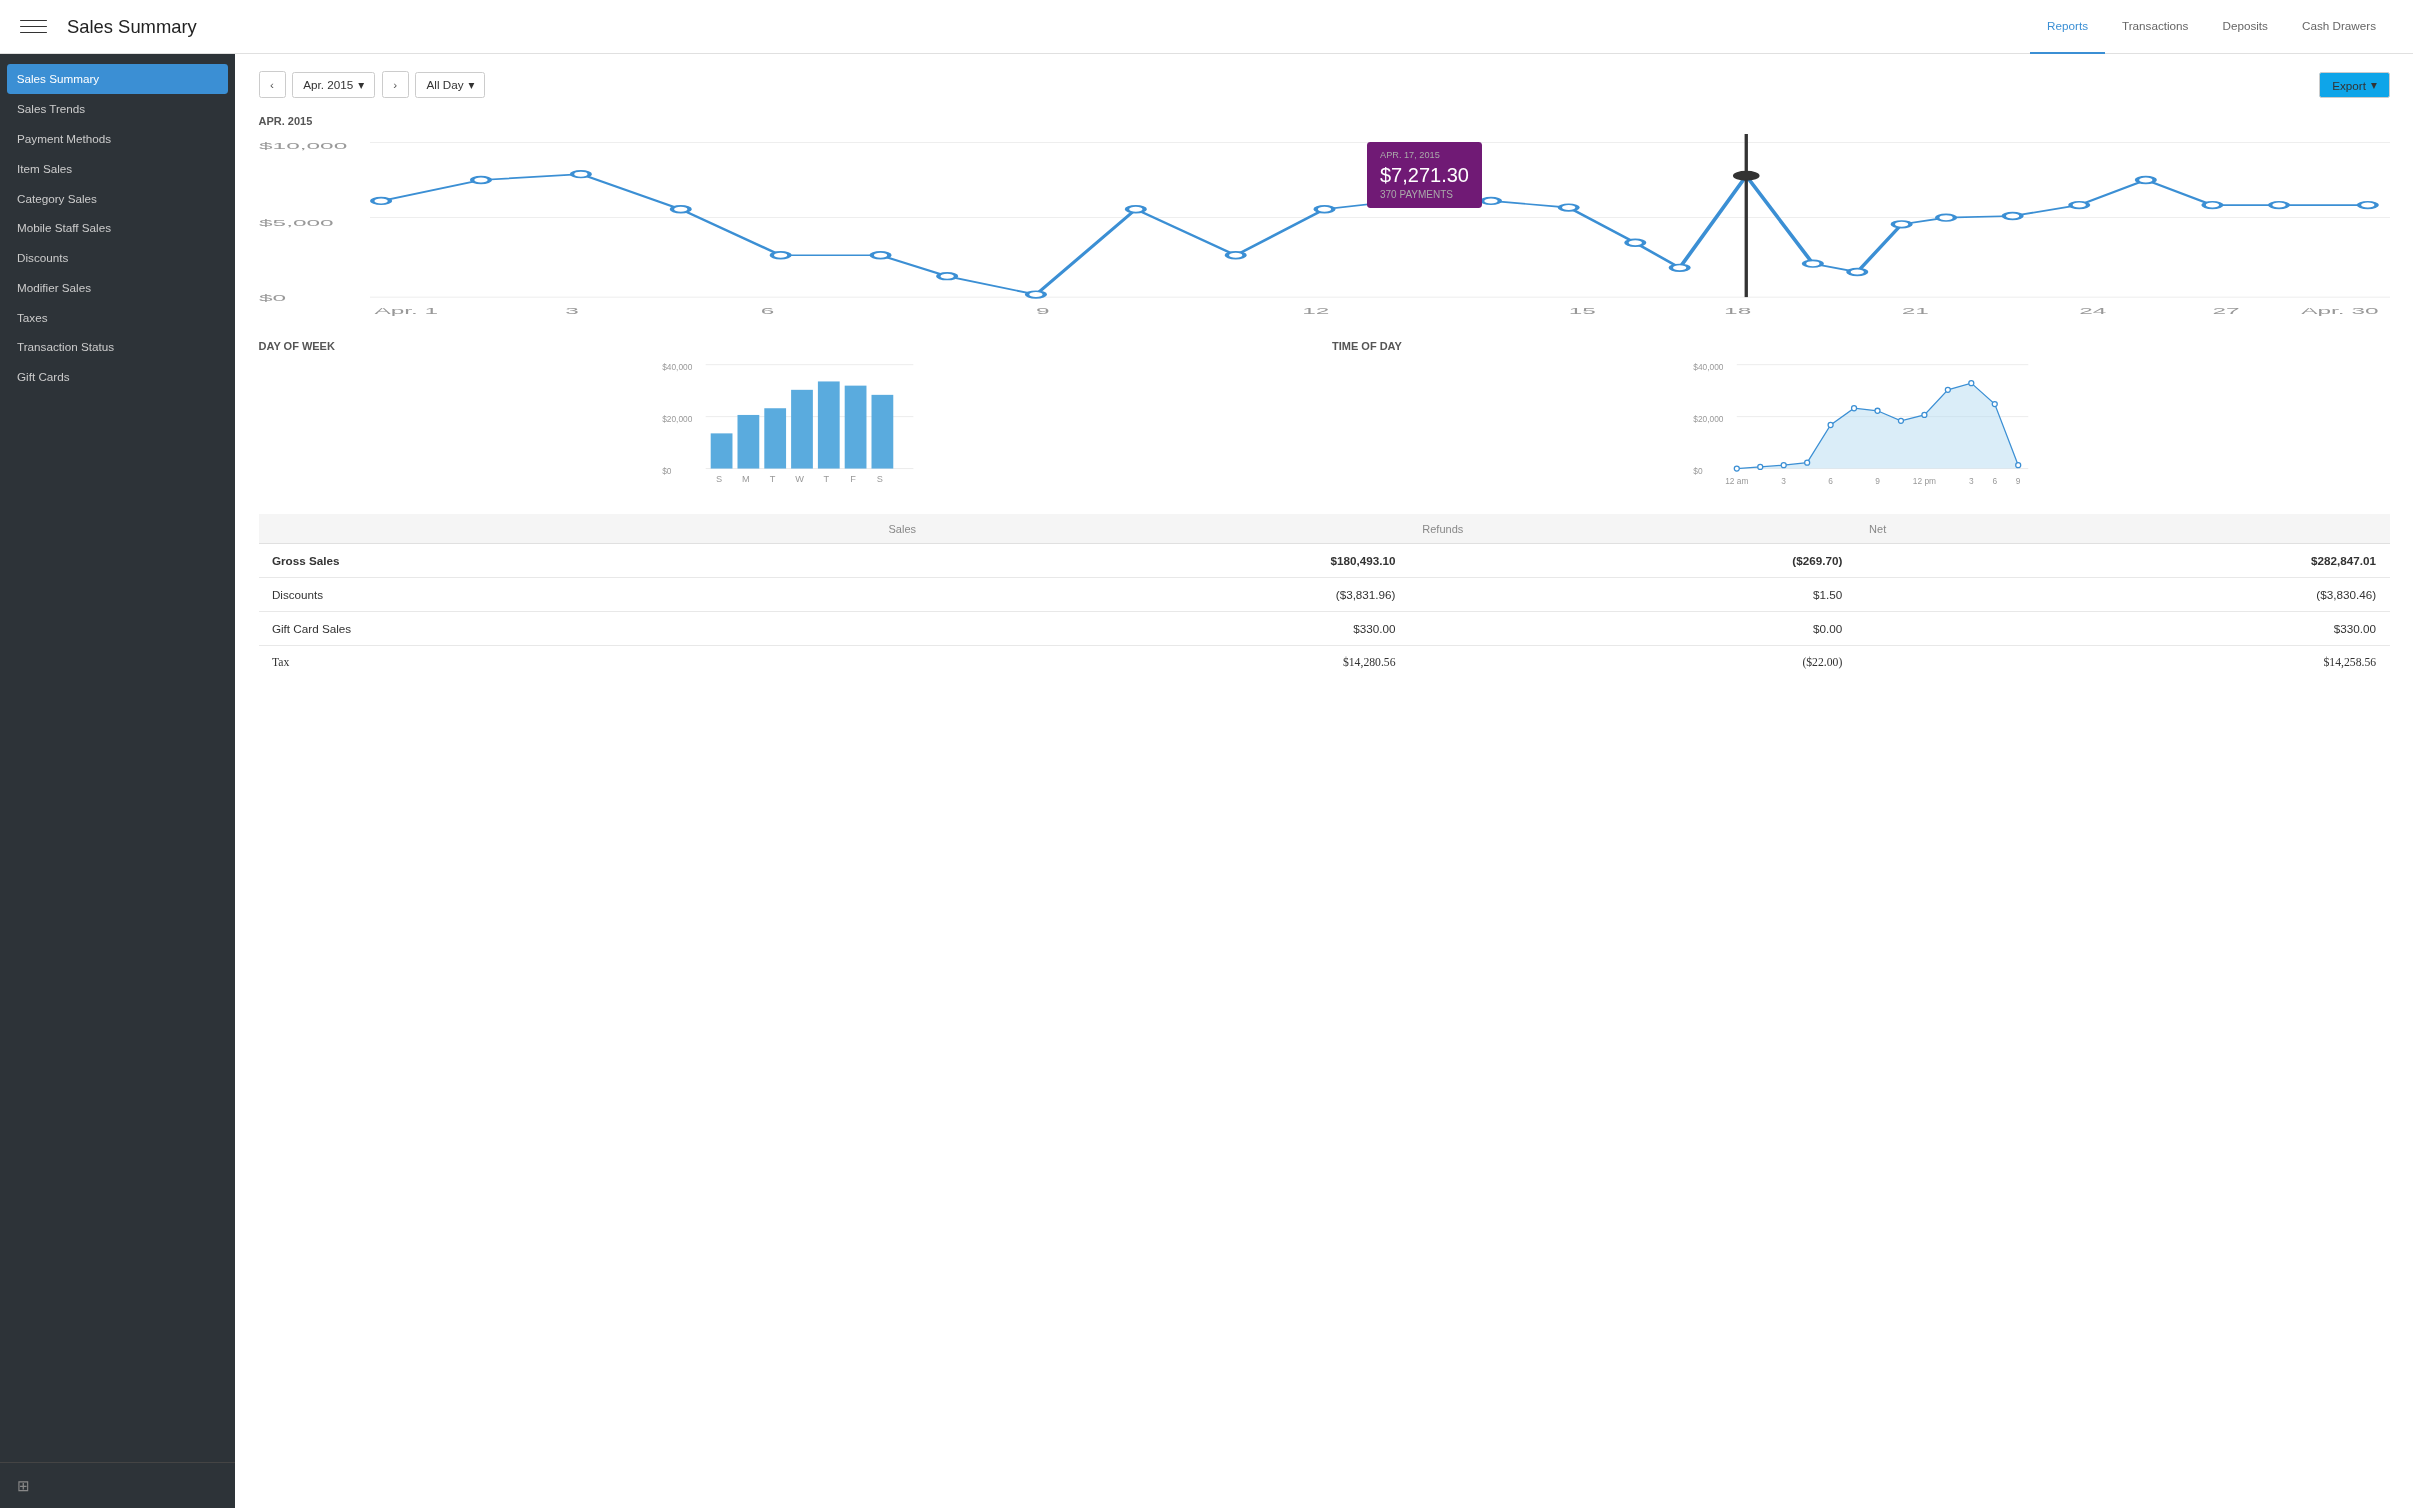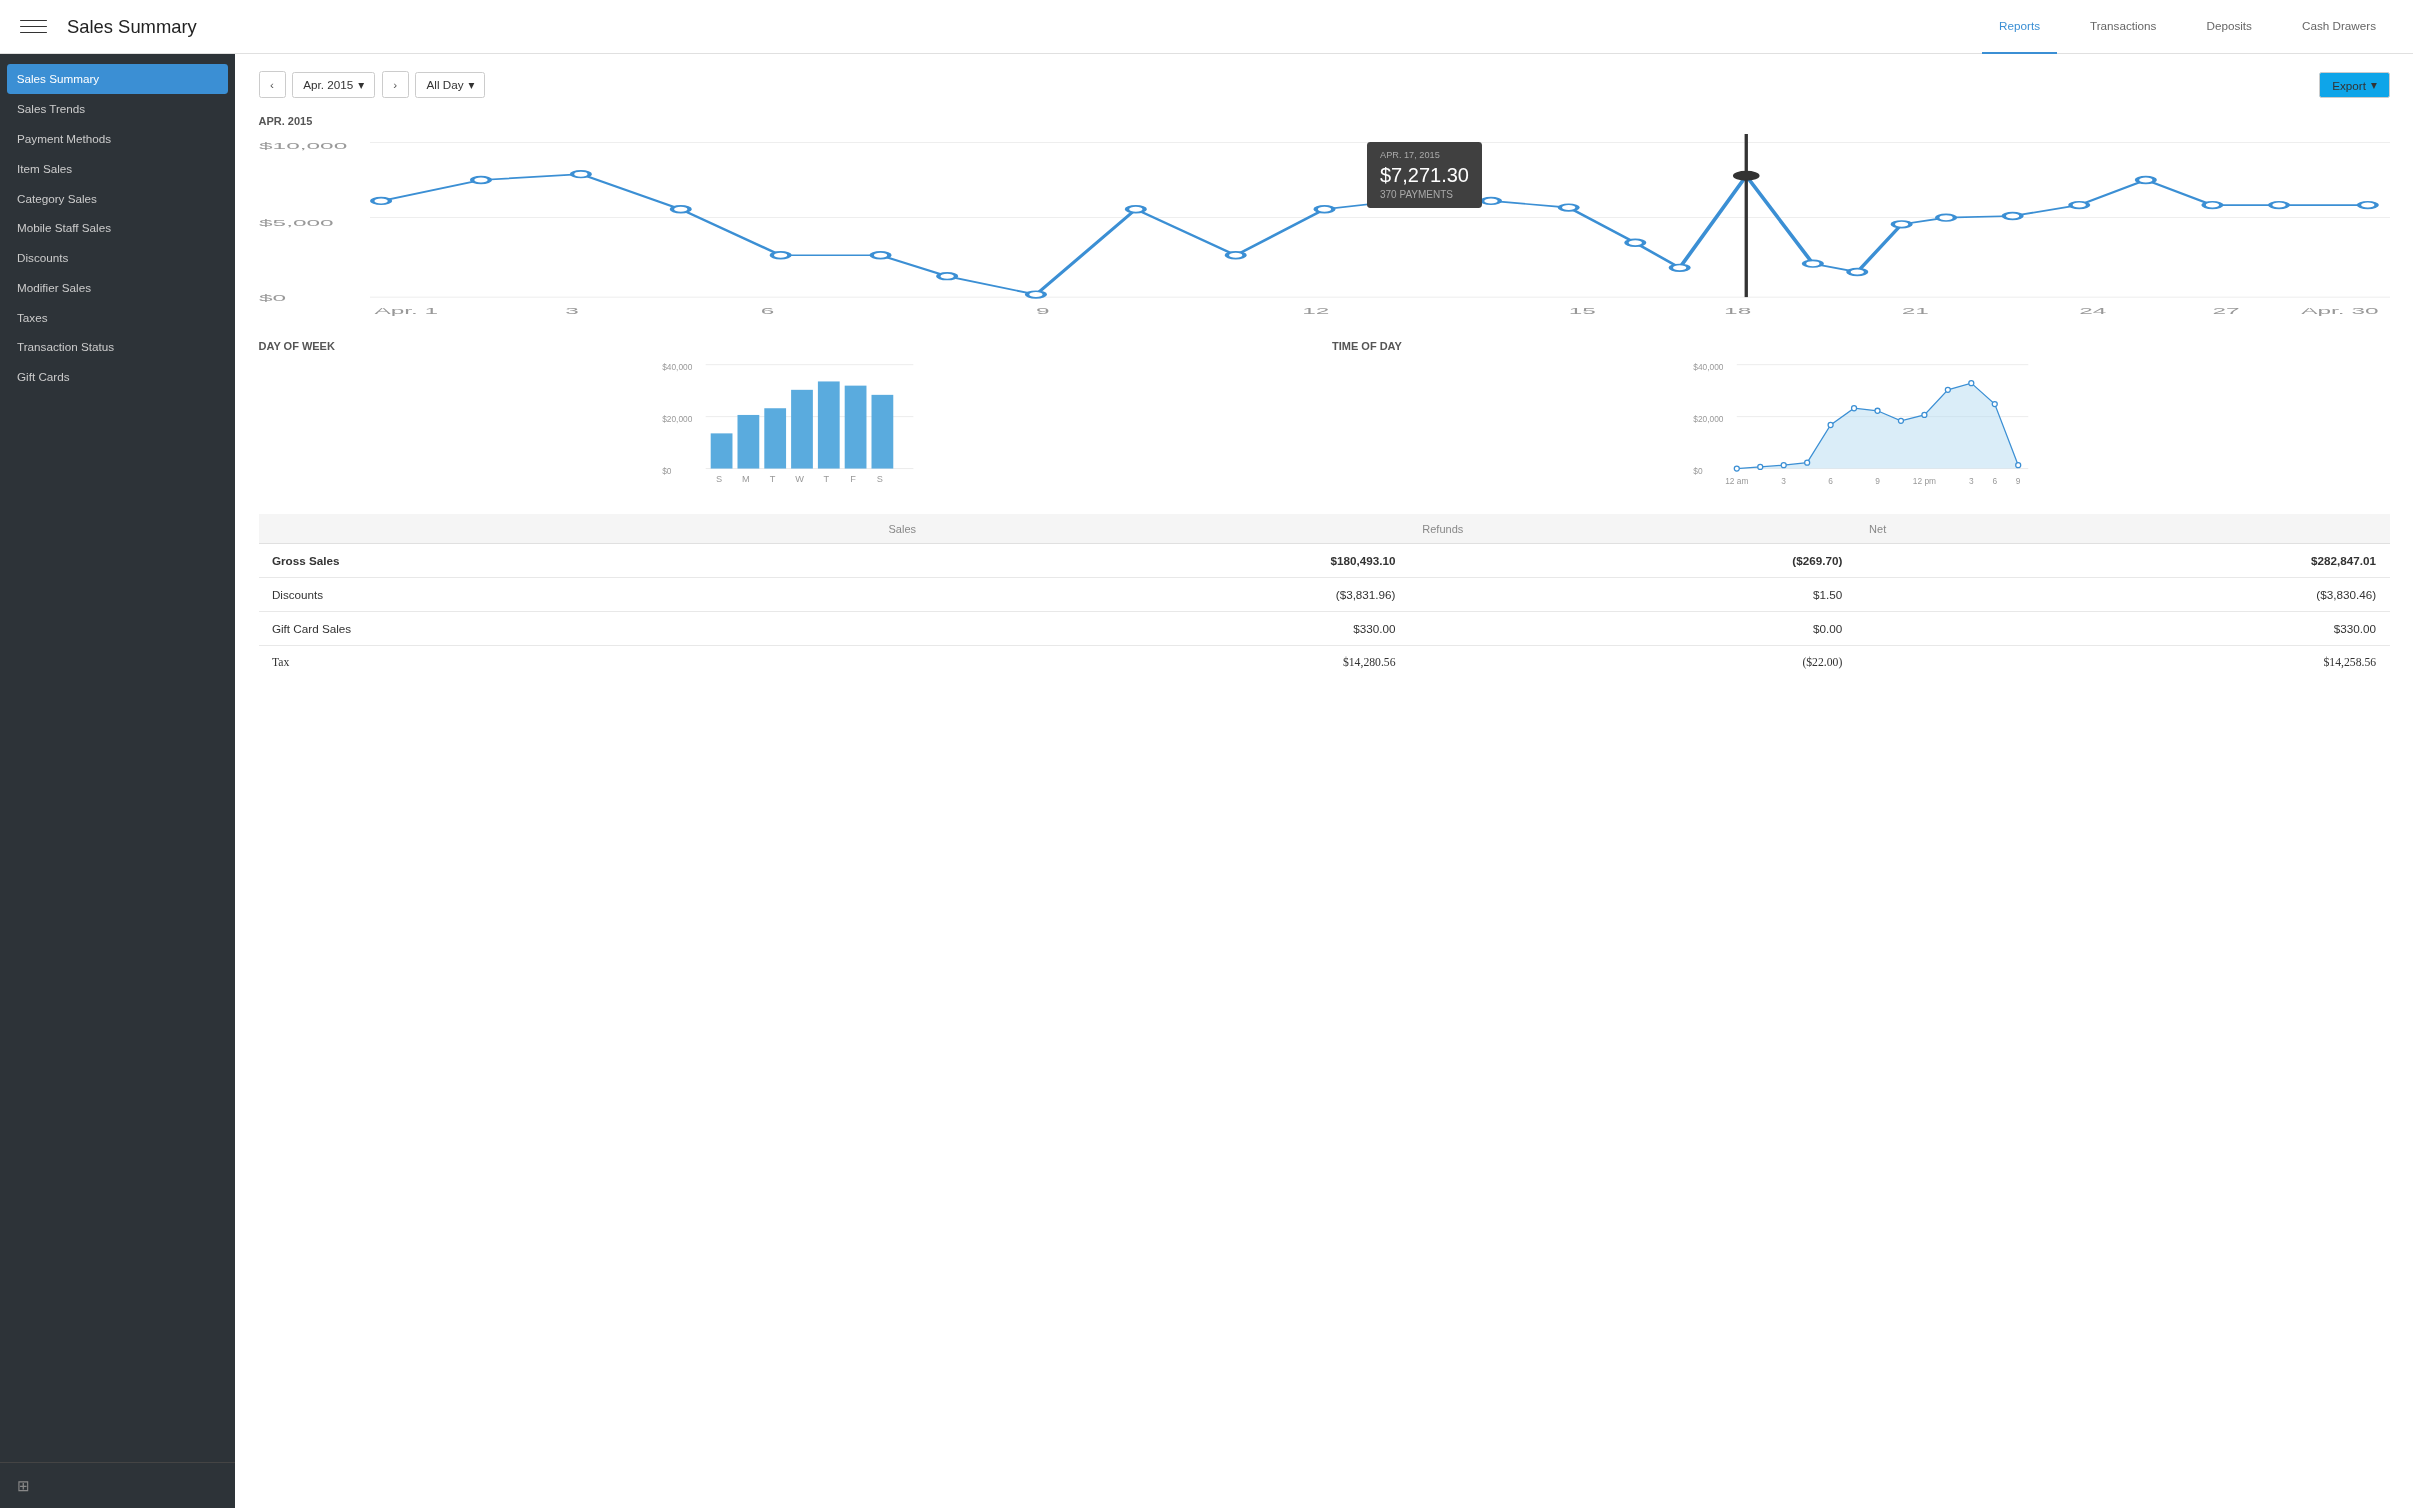--- a/index.html
+++ b/index.html
@@ -10,21 +10,21 @@
       display: flex;
       align-items: center;
       padding: 0 20px;
       height: 54px;
       border-bottom: 0.8px solid #e0e0e0;
       background: #fff;
     }
     .menu-icon { width: 27px; cursor: pointer; display: flex; flex-direction: column; gap: 4.2px; margin-right: 20px; }
     .menu-icon span { display: block; height: 1.7px; background: #333; border-radius: 1.7px; }
     .page-title { font-size: 18.4px; font-weight: 400; color: #222; flex: 1; }
-    .top-nav { display: flex; gap: 16px; }
+    .top-nav { display: flex; gap: 0; }
     .top-nav-item {
       padding: 0 17px;
       height: 54px;
       display: flex;
       align-items: center;
       font-size: 11.7px;
       color: #666;
       cursor: pointer;
       border-bottom: 2.5px solid transparent;
       text-decoration: none;
@@ -80,21 +80,21 @@
 
     
     .chart-main { margin-bottom: 20px; position: relative; }
     .chart-label { font-size: 11px; font-weight: 600; color: #555; margin-bottom: 6.7px; }
 
     
     .chart-tooltip {
       position: absolute;
       top: 8.4px;
       left: 52%;
-      background: #404040;
+      background: #701a75;
       color: #fff;
       border-radius: 3.4px;
       padding: 8.4px 13.4px;
       pointer-events: none;
       z-index: 10;
     }
     .tooltip-date { font-size: 9.2px; color: #aaa; margin-bottom: 3.4px; }
     .tooltip-amount { font-size: 20px; font-weight: 300; }
     .tooltip-payments { font-size: 10px; color: #aaa; margin-top: 1.7px; }
 

